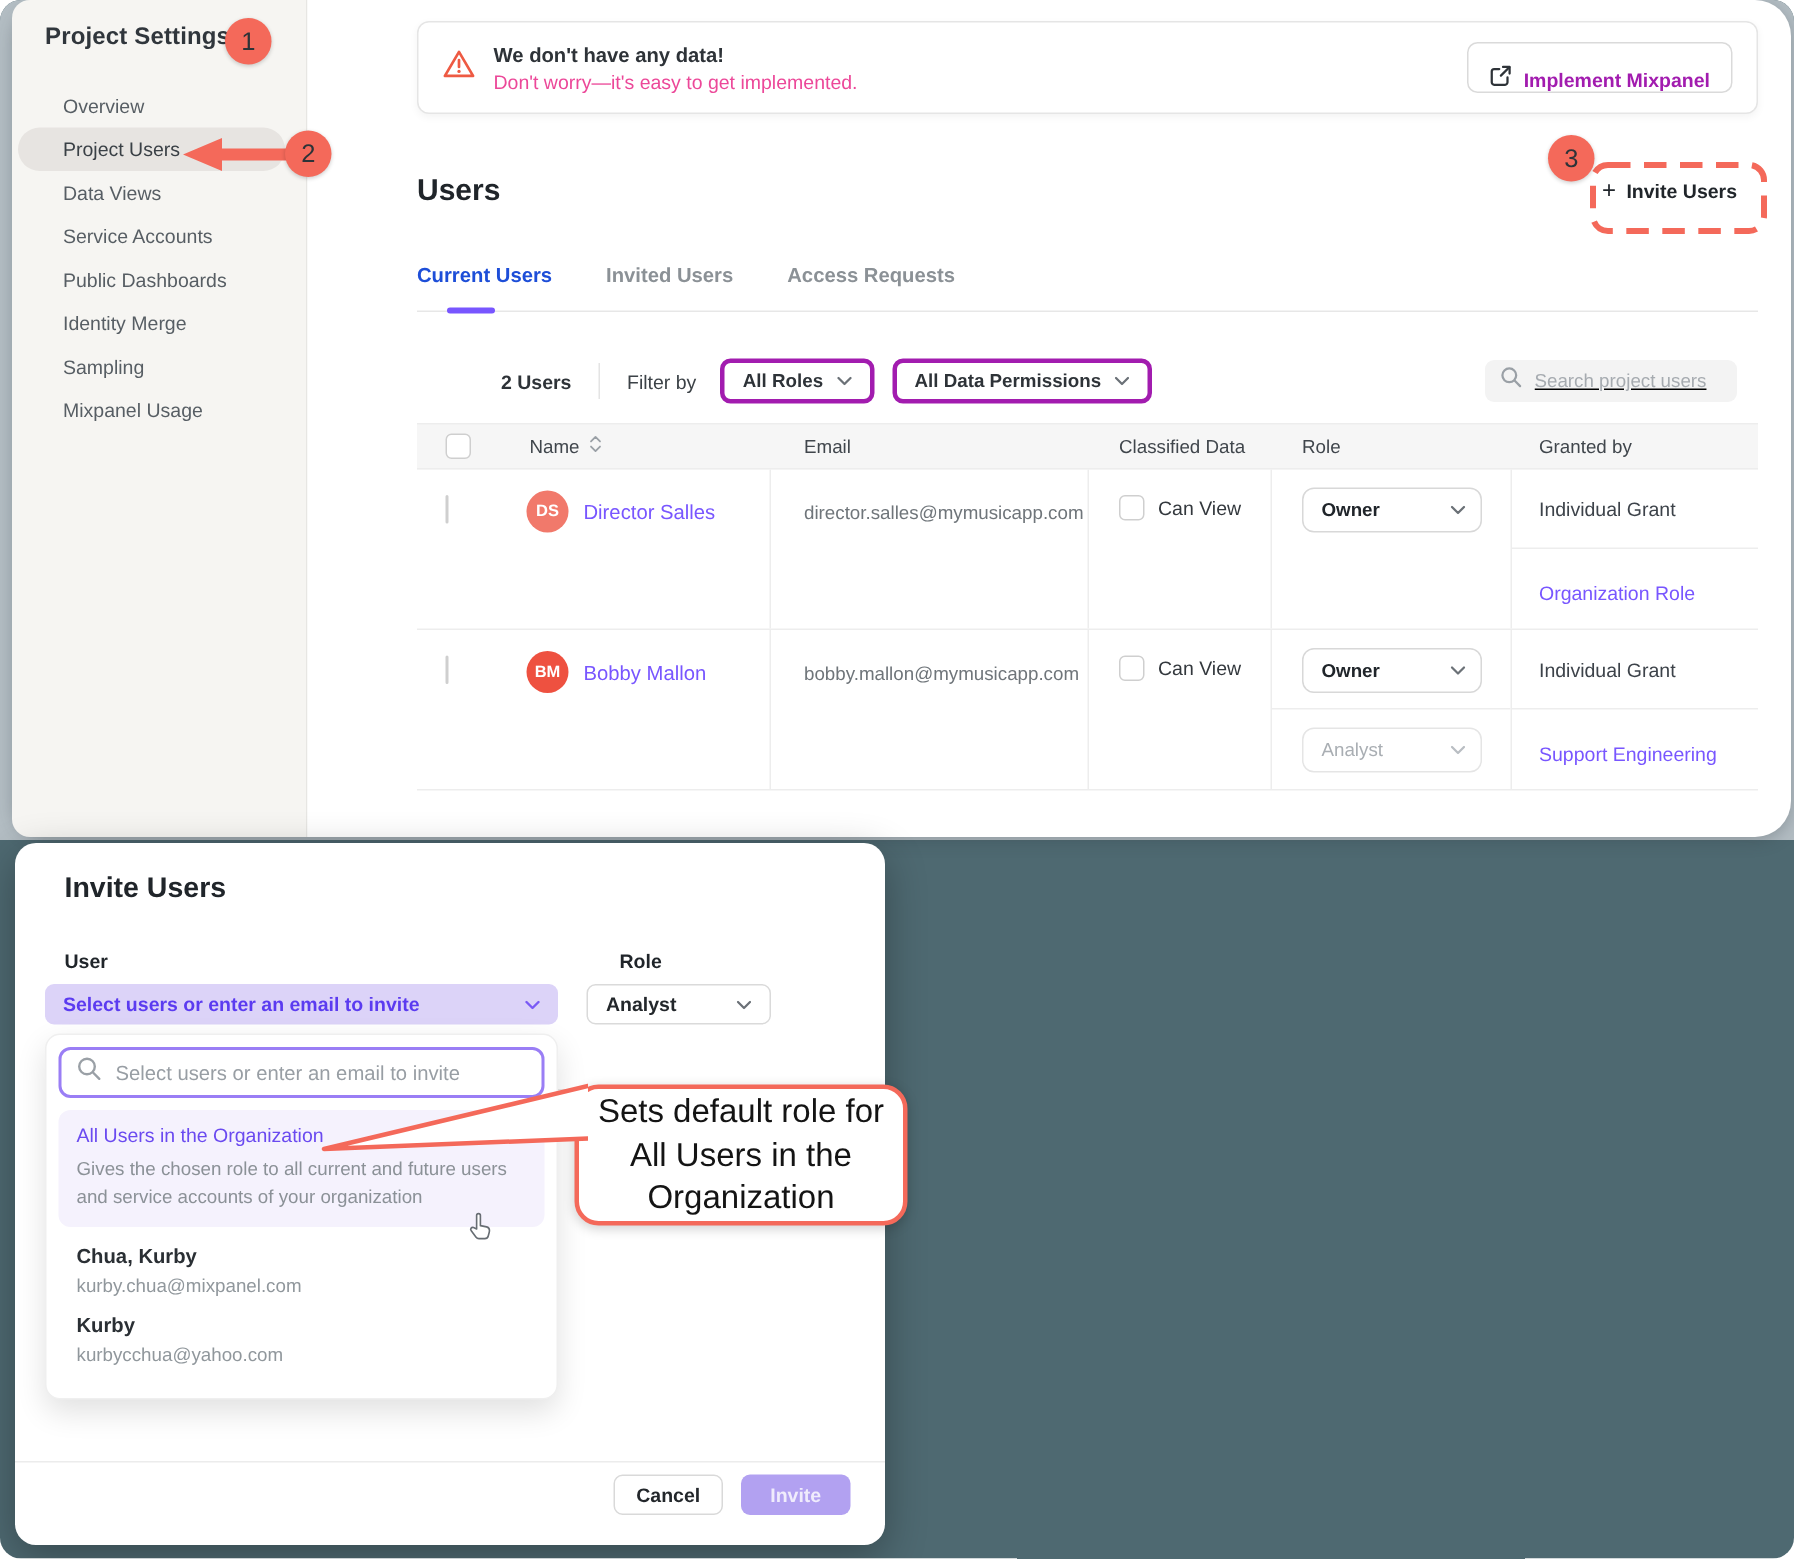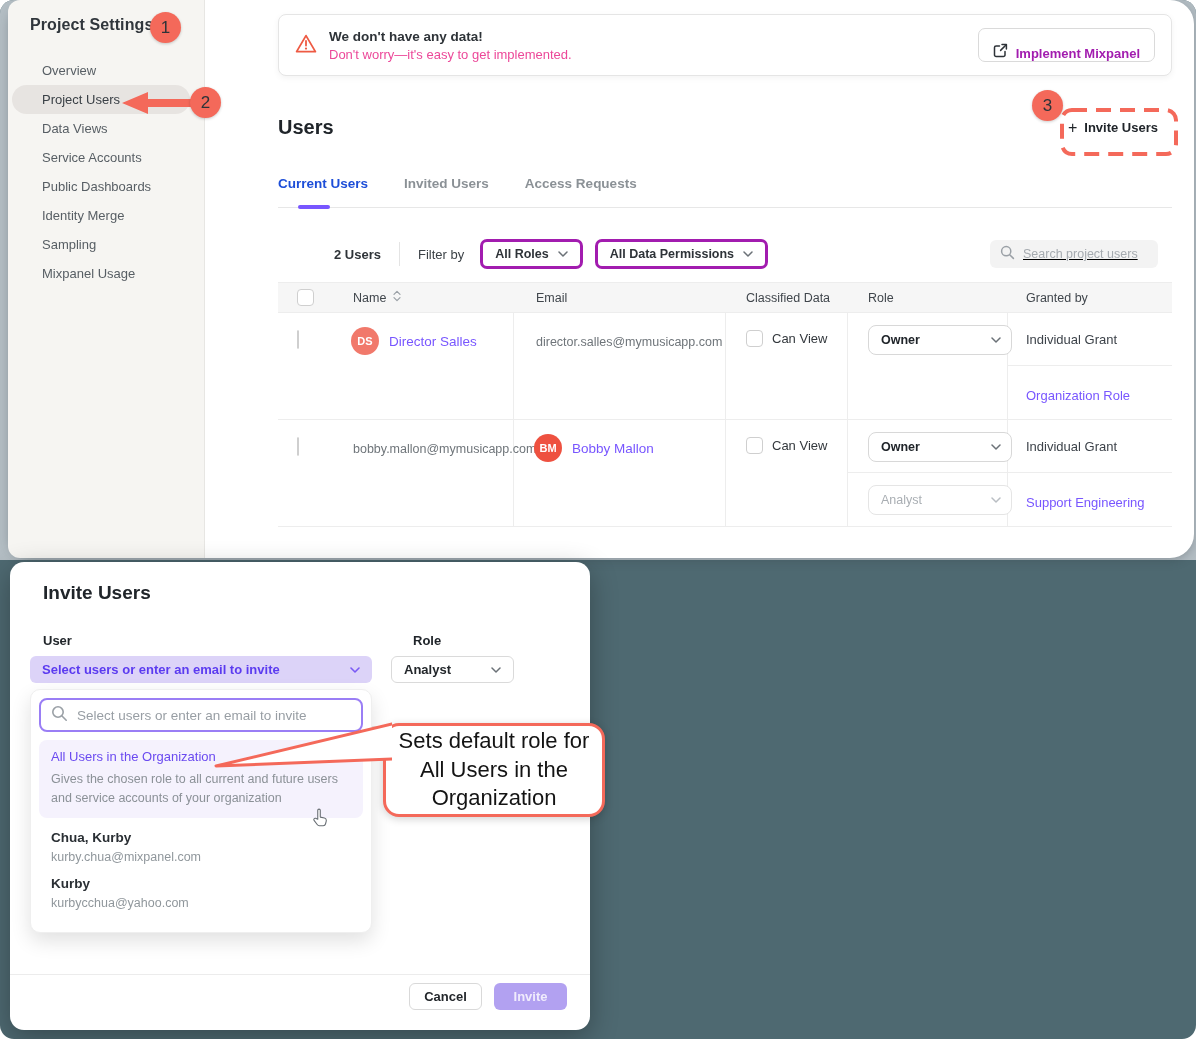--- a/index.html
+++ b/index.html
@@ -80,21 +80,21 @@
   .user-link { font-size:13.5px; color:#7856ff; cursor:pointer; }
   .td-email { padding:22px 0 0 22px; font-size:12.5px; color:#6f757a; }
   .td-class { padding:17px 0 0 20px; }
   .class-wrap { display:flex; align-items:flex-start; gap:9px; }
   .class-label { font-size:13px; color:#33383d; padding-top:1px; }
   .sub1 { height:52px; padding:12px 0 0 20px; }
   .sub2 { height:54px; padding:12px 0 0 20px; border-top:1px solid #ededed; }
   .grant-sub1 { height:52px; padding:19px 0 0 18px; font-size:13px; color:#3d434a; }
   .grant-sub2 { height:54px; padding:22px 0 0 18px; font-size:13px; border-top:1px solid #ededed; }
   .link { color:#7856ff; cursor:pointer; }
-  .role-select { width:144px; height:30px; border:1px solid #d8d8d8; border-radius:8px; background:#fff;
+  .role-select { width:120px; height:30px; border:1px solid #d8d8d8; border-radius:8px; background:#fff;
                  display:flex; align-items:center; padding:0 10px 0 12px; font-size:12.5px; font-weight:700;
                  color:#20252a; cursor:pointer; }
   .role-select .chev { margin-left:auto; }
   .role-select.disabled { color:#a9aeb3; border-color:#e5e5e5; font-weight:400; cursor:default; }
 
   
   .num-badge { position:absolute; width:31px; height:31px; border-radius:50%; background:#f4695a; color:#2d3338;
                font-size:17px; display:flex; align-items:center; justify-content:center; z-index:20;
                box-shadow:0 1px 3px rgba(0,0,0,.2); }
   .badge-1 { left:150px; top:12px; }
@@ -298,27 +298,27 @@
             <div class="grant-sub2">
               <span class="link">Organization Role</span>
             </div>
           </div>
         </div>
 
         <div class="trow">
           <div class="td td-check">
             <span class="checkbox"></span>
           </div>
-          <div class="td td-email">bobby.mallon@mymusicapp.com</div>
           <div class="td td-name">
             <div class="name-wrap">
               <span class="avatar bm">BM</span>
               <span class="user-link">Bobby Mallon</span>
             </div>
           </div>
+          <div class="td td-email">bobby.mallon@mymusicapp.com</div>
           <div class="td td-class">
             <div class="class-wrap">
               <span class="checkbox"></span>
               <span class="class-label">Can View</span>
             </div>
           </div>
           <div class="td td-role">
             <div class="sub1">
               <div class="role-select">
                 <span>Owner</span>

